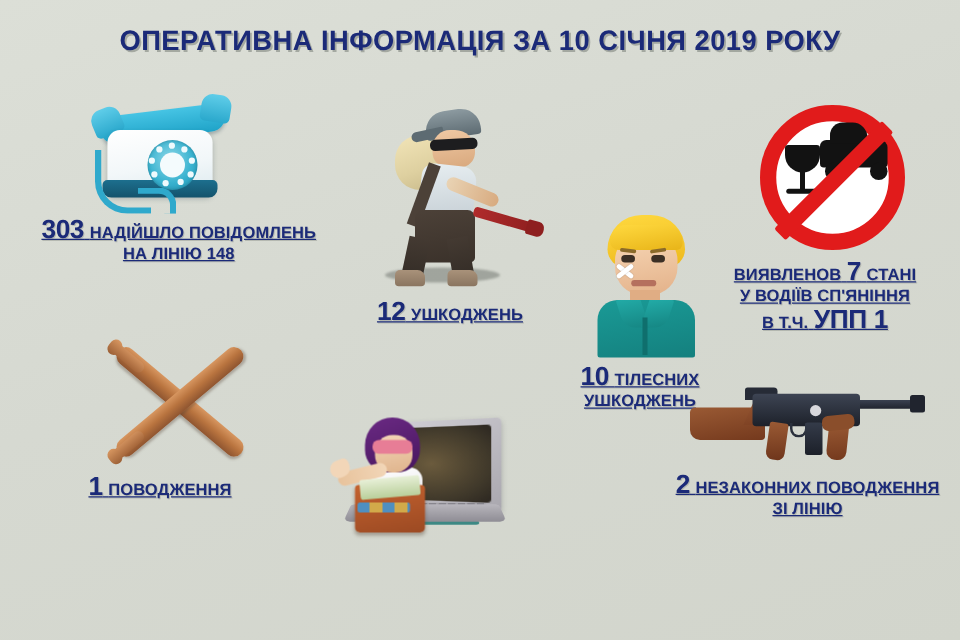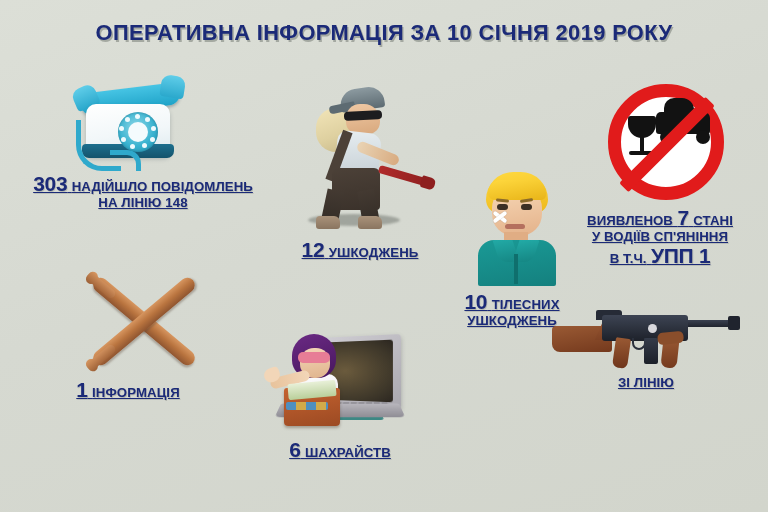--- a/index.html
+++ b/index.html
@@ -656,21 +656,21 @@
   <div class="stat" style="left:26px; top:268px; width:204px;">
     <div class="art" style="width:204px; height:110px;">
       <div style="position:absolute; left:36px; top:0; width:132px; height:110px;">
         <div class="bat a"></div>
         <div class="bat b"></div>
       </div>
     </div>
     <div class="caption c-center" style="margin-top:0px;">
       <div>
         <span class="num">1</span>
-        <span class="lbl">ІНФОРМАЦІЯ</span>
+        <span class="lbl">ПОВОДЖЕННЯ</span>
       </div>
     </div>
   </div>
 
   <div class="stat" style="left:248px; top:326px; width:184px;">
     <div class="art" style="width:184px; height:110px;">
       <div style="position:absolute; left:24px; top:0; width:140px; height:110px;">
         <div class="lp-screen">
           <div class="lp-screen-in"></div>
         </div>
@@ -681,41 +681,39 @@
         <div class="fr-hair"></div>
         <div class="fr-face"></div>
         <div class="fr-mask"></div>
         <div class="fr-arm"></div>
         <div class="fr-hand"></div>
         <div class="wallet"></div>
         <div class="wallet-money"></div>
         <div class="wallet-cards"></div>
       </div>
     </div>
-    <div class="caption c-center" style="margin-top:2px;">
-      <div>
-        <span class="num">6</span>
-        <span class="lbl">ШАХРАЙСТВ</span>
-      </div>
-    </div>
   </div>
 
   <div class="stat" style="left:528px; top:300px; width:236px;">
     <div class="art" style="width:236px; height:70px;">
       <div style="position:absolute; left:24px; top:0; width:196px; height:70px;">
         <div class="gn-stock"></div>
         <div class="gn-barrel"></div>
         <div class="gn-muzzle"></div>
         <div class="gn-rear"></div>
         <div class="gn-receiver"></div>
         <div class="gn-bolt"></div>
         <div class="gn-grip"></div>
         <div class="gn-trigger"></div>
         <div class="gn-mag"></div>
         <div class="gn-foregrip"></div>
       </div>
     </div>
     <div class="caption c-center" style="margin-top:6px;">
+      <div>
+        <span class="num">2</span>
+        <span class="lbl">НЕЗАКОННИХ ПОВОДЖЕННЯ</span>
+      </div>
       <div class="lbl">ЗІ ЛІНІЮ</div>
     </div>
   </div>
 
 </div>
 
 </body></html>

